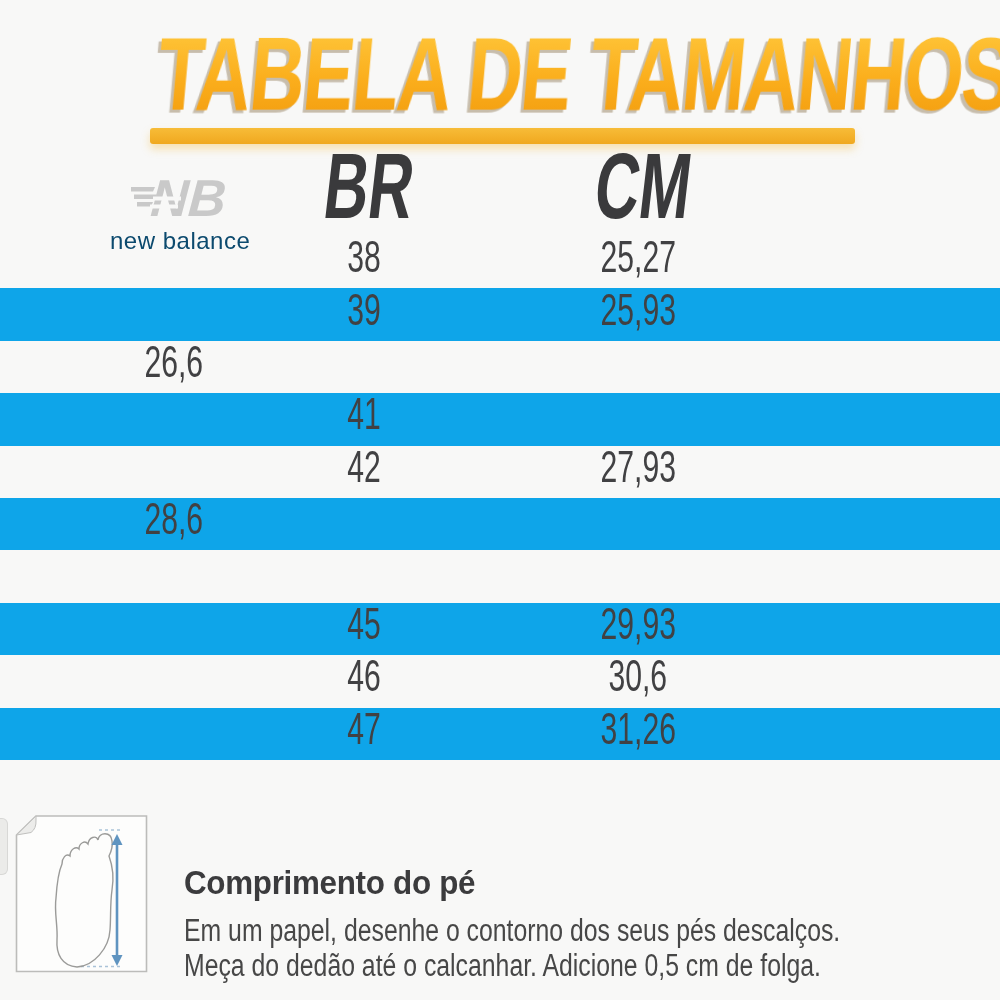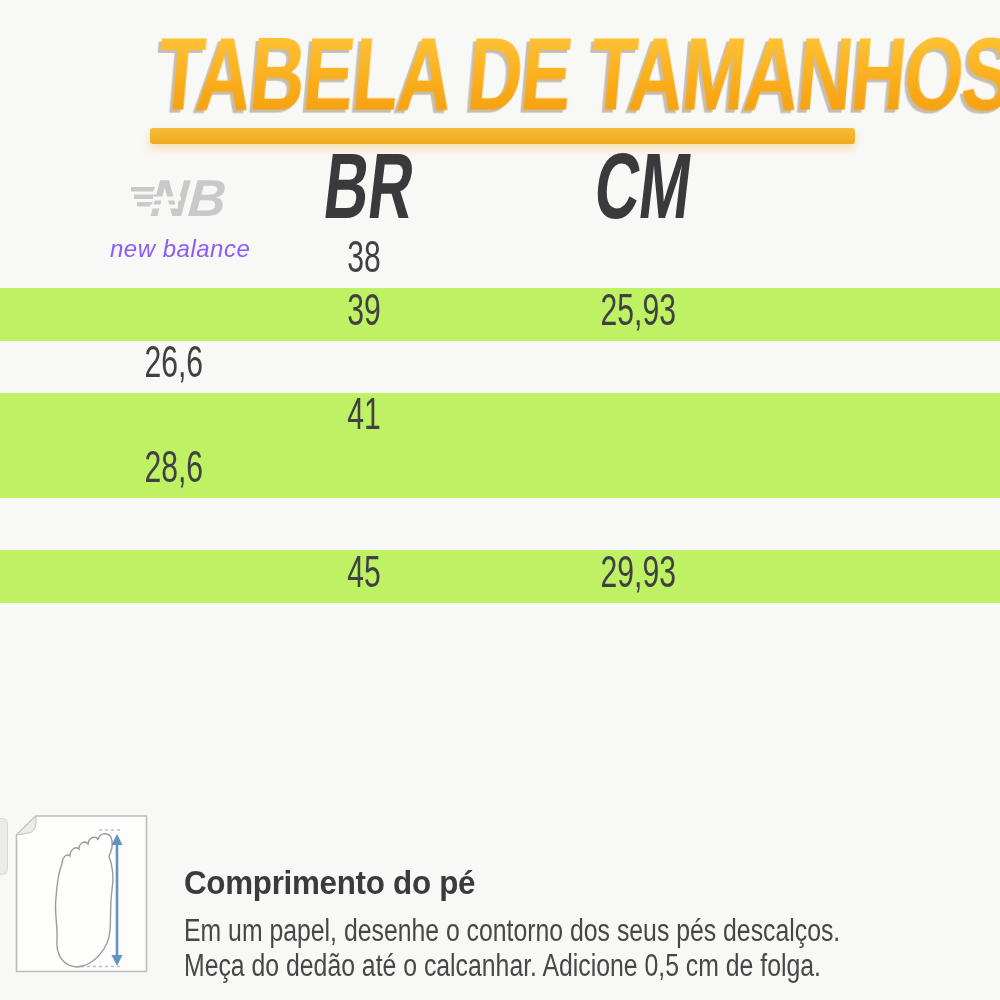--- a/index.html
+++ b/index.html
@@ -29,39 +29,39 @@
   .title-underline {
     position:absolute; left:150px; top:128px; width:705px; height:16px;
     background:linear-gradient(180deg,#F7BC38,#F0A81F);
     border-radius:3px;
     box-shadow:0 5px 8px rgba(244,180,46,.35);
   }
 
   
   .brand { position:absolute; left:110px; top:170px; width:134px; text-align:center; }
   .brand-mark { display:block; margin:0 auto; }
-  .brand-name { font-size:24px; color:#8b5cf6; letter-spacing:.5px; margin-top:13px; white-space:nowrap;font-style:italic; }
+  .brand-name { font-size:24px; color:#0c4a6e; letter-spacing:.5px; margin-top:5px; white-space:nowrap; }
 
   
   .col-header {
     position:absolute; top:138px; height:92px; width:200px;
     display:flex; align-items:flex-end; justify-content:center;
   }
   .col-header span {
     display:inline-block; font-weight:bold; font-size:93px; line-height:.95;
     color:#3a3a3c;
     transform:scaleX(.66) skewX(-10deg); transform-origin:center bottom;
   }
   .col-br { left:264px; }
   .col-cm { left:538px; }
 
   
   .rows { position:absolute; top:236px; left:0; right:0; }
   .row { height:52.4px; display:flex; align-items:center; }
-  .row.alt { background:#bef264; }
+  .row.alt { background:#0ea5e9; }
   .cell { width:200px; text-align:center; line-height:52px; }
   .cell-br { margin-left:264px;text-decoration:underline; }
   .cell-cm { margin-left:74px; }
   .cell span {
     display:inline-block; font-size:45px; color:#414143;
     transform:scaleX(.67); transform-origin:center;
   }
 
   
   .sheet-behind {
@@ -109,39 +109,52 @@
   <div class="col-header col-br">
     <span>BR</span>
   </div>
   <div class="col-header col-cm">
     <span>CM</span>
   </div>
 
   <div class="rows">
       <div class="row">
         <div class="cell cell-br"><span>38</span></div>
+        <div class="cell cell-cm"><span>25,27</span></div>
       </div>
       <div class="row alt">
         <div class="cell cell-br"><span>39</span></div>
         <div class="cell cell-cm"><span>25,93</span></div>
       </div>
       <div class="row">
         <div class="cell cell-cm"><span>26,6</span></div>
       </div>
       <div class="row alt">
         <div class="cell cell-br"><span>41</span></div>
       </div>
+      <div class="row">
+        <div class="cell cell-br"><span>42</span></div>
+        <div class="cell cell-cm"><span>27,93</span></div>
+      </div>
       <div class="row alt">
         <div class="cell cell-cm"><span>28,6</span></div>
       </div>
       <div class="row">
       </div>
       <div class="row alt">
         <div class="cell cell-br"><span>45</span></div>
         <div class="cell cell-cm"><span>29,93</span></div>
+      </div>
+      <div class="row">
+        <div class="cell cell-br"><span>46</span></div>
+        <div class="cell cell-cm"><span>30,6</span></div>
+      </div>
+      <div class="row alt">
+        <div class="cell cell-br"><span>47</span></div>
+        <div class="cell cell-cm"><span>31,26</span></div>
       </div>
     </div>
 
   <div class="sheet-behind"></div>
 
   <svg class="foot-illustration" width="133" height="158" viewBox="0 0 133 158" aria-hidden="true">
 
     <path d="M21 1 H131.5 V156.5 H1.5 V20 Z" fill="#fdfdfc" stroke="#bcbcba" stroke-width="1.6"></path>
     <path d="M21 1 L1.5 20 L16 17.5 Q21.5 13.5 21 5 Z" fill="#ececea" stroke="#c0c0be" stroke-width="1"></path>
 

